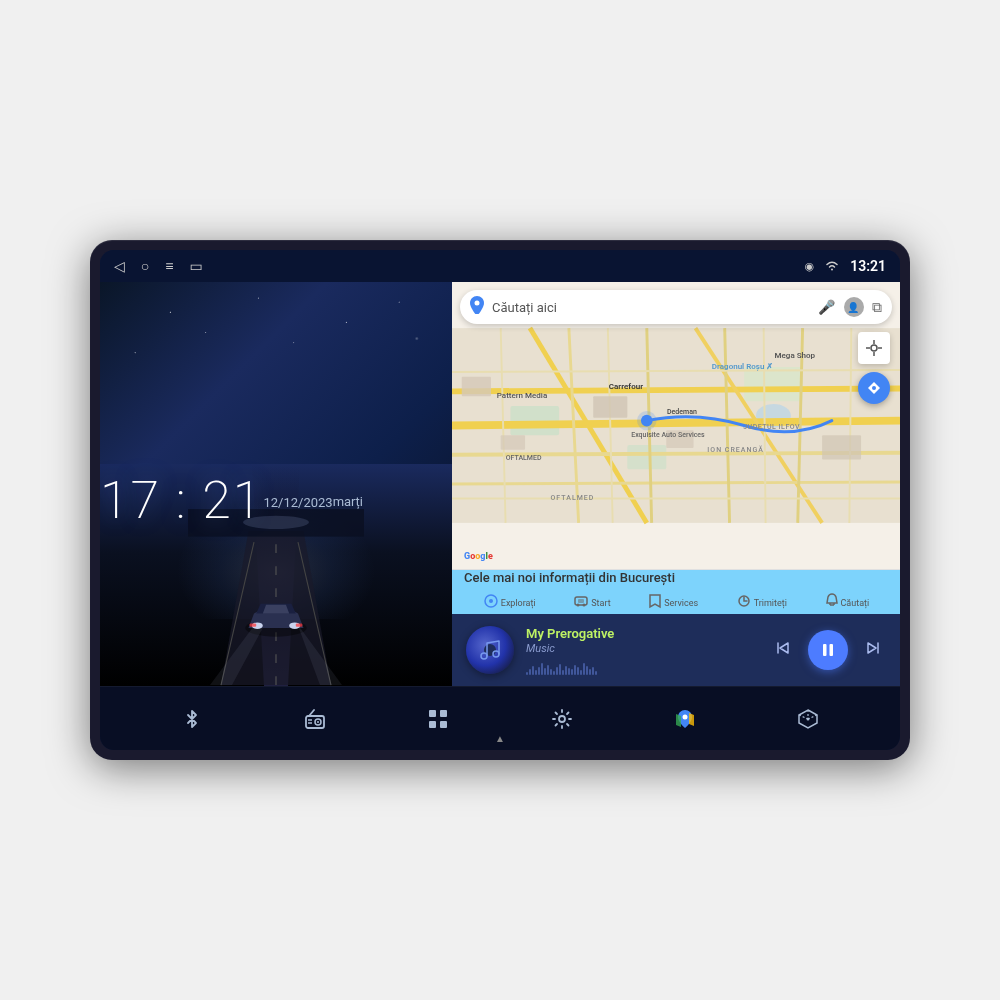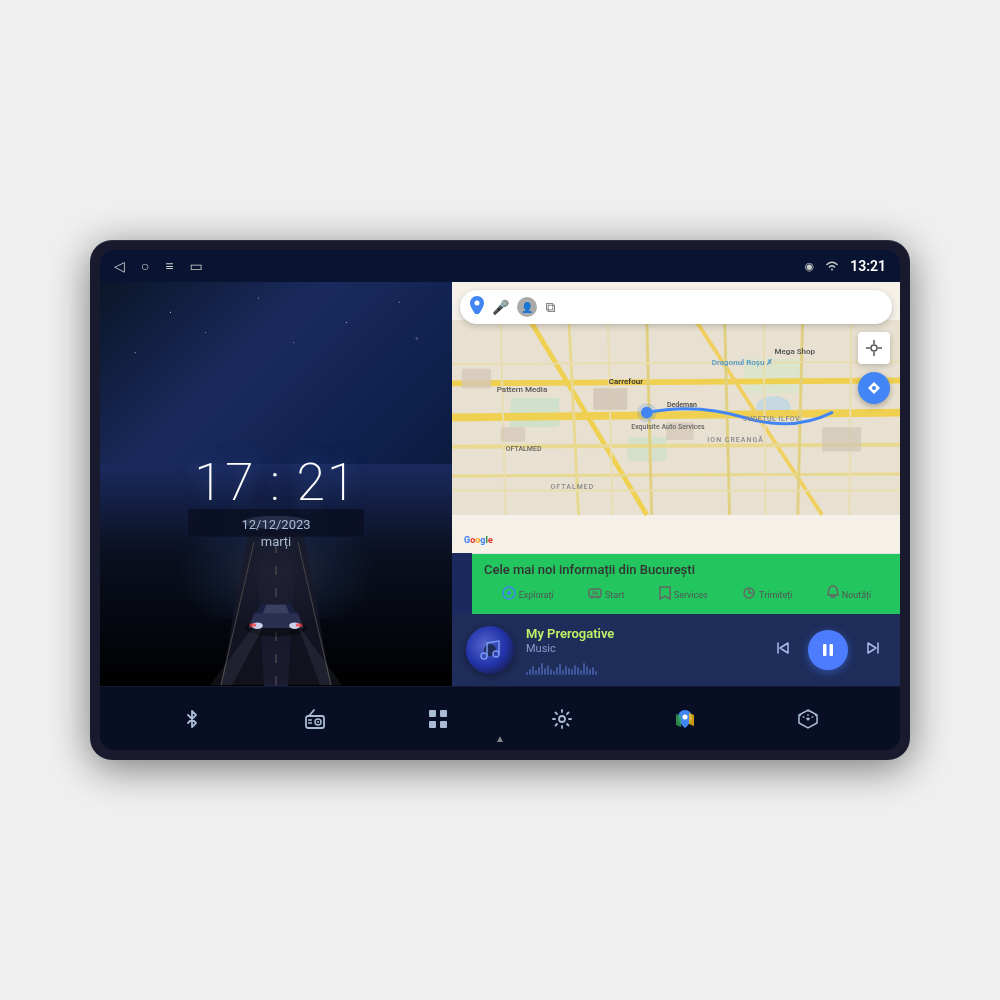--- a/index.html
+++ b/index.html
@@ -83,23 +83,23 @@
       display: flex;
       position: relative;
       overflow: hidden;
     }
 
     
     .left-panel {
       width: 44%;
       background: linear-gradient(135deg, #0a1628 0%, #1a2a5e 30%, #0d1f4a 60%, #080d1a 100%);
       display: flex;
-      flex-direction: column;
-      align-items: center;
-      justify-content: center;
+      flex-direction: row;
+      align-items: center;
+      justify-content: flex-start;
       padding-top: 32px;
       position: relative;
       overflow: hidden;
     }
 
     
     .left-panel::before {
       content: '';
       position: absolute;
       top: 0; left: 0; right: 0; bottom: 50%;
@@ -300,24 +300,23 @@
       bottom: 8px;
       left: 12px;
       font-size: 10px;
       color: #666;
       z-index: 5;
       font-weight: bold;
     }
 
     
     .maps-info-bar {
-      background: #22c55e;
-      padding: 8px 12px;
+      background: #7dd3fc;
+      padding: 0 12px;
       border-top: 1px solid #e0e0e0;
-      margin-left: 20px;
     }
 
     .maps-info-title {
       font-size: 13px;
       font-weight: 500;
       color: #333;
       margin-bottom: 6px;
     }
 
     .maps-bottom-nav {
@@ -384,20 +383,21 @@
     .music-title {
       font-size: 13px;
       font-weight: 600;
       color: #bef264;
     }
 
     .music-artist {
       font-size: 11px;
       color: #8899cc;
       margin-top: 1px;
+      font-style: italic;
     }
 
     .music-waveform {
       display: flex;
       align-items: flex-end;
       gap: 1px;
       height: 16px;
       margin-top: 4px;
     }
 
@@ -604,20 +604,21 @@
             <div class="map-label" style="top:24%;left:72%;color:#555;font-size:8px;font-weight:600;">Mega Shop</div>
           </div>
 
           <div class="maps-search-bar">
             <span class="maps-pin-icon">
               <svg width="14" height="18" viewBox="0 0 14 18" fill="none">
                 <path d="M7 0C3.13 0 0 3.13 0 7c0 5.25 7 13 7 13s7-7.75 7-13c0-3.87-3.13-7-7-7z" fill="#4285F4"></path>
                 <circle cx="7" cy="7" r="2.5" fill="white"></circle>
               </svg>
             </span>
+            <span class="maps-search-text">Căutați aici</span>
             <span class="maps-mic-icon">🎤</span>
             <span class="maps-user-icon" style="width:20px;height:20px;background:#aaa;border-radius:50%;display:flex;align-items:center;justify-content:center;font-size:10px;color:#fff;">👤</span>
             <span class="maps-layers-icon">⧉</span>
           </div>
 
           <div class="map-location-btn">
             <svg width="16" height="16" viewBox="0 0 16 16" fill="none">
               <circle cx="8" cy="8" r="3" stroke="#555" stroke-width="1.5" fill="none"></circle>
               <line x1="8" y1="0" x2="8" y2="4" stroke="#555" stroke-width="1.5"></line>
               <line x1="8" y1="12" x2="8" y2="16" stroke="#555" stroke-width="1.5"></line>
@@ -679,21 +680,21 @@
             </div>
             <div class="maps-nav-item">
               <span class="maps-nav-icon">
                 <svg width="14" height="16" viewBox="0 0 14 16" fill="none">
                   <path d="M7 1 Q10 1 11 4 L12 10 H2 L3 4 Q4 1 7 1Z" stroke="#666" stroke-width="1.5" fill="none"></path>
                   <line x1="5" y1="10" x2="5" y2="12" stroke="#666" stroke-width="1.5"></line>
                   <line x1="9" y1="10" x2="9" y2="12" stroke="#666" stroke-width="1.5"></line>
                   <line x1="5" y1="12" x2="9" y2="12" stroke="#666" stroke-width="1.5"></line>
                 </svg>
               </span>
-              <span class="maps-nav-label">Noutăți</span>
+              <span class="maps-nav-label">Căutați</span>
             </div>
           </div>
         </div>
 
         <div class="music-player">
           <div class="music-album-art">
             <svg width="24" height="24" viewBox="0 0 24 24" fill="none" style="z-index:1;">
               <path d="M9 18V5l12-2v13" stroke="#7799ee" stroke-width="1.5" stroke-linecap="round" stroke-linejoin="round"></path>
               <circle cx="6" cy="18" r="3" stroke="#7799ee" stroke-width="1.5" fill="none"></circle>
               <circle cx="18" cy="16" r="3" stroke="#7799ee" stroke-width="1.5" fill="none"></circle>

